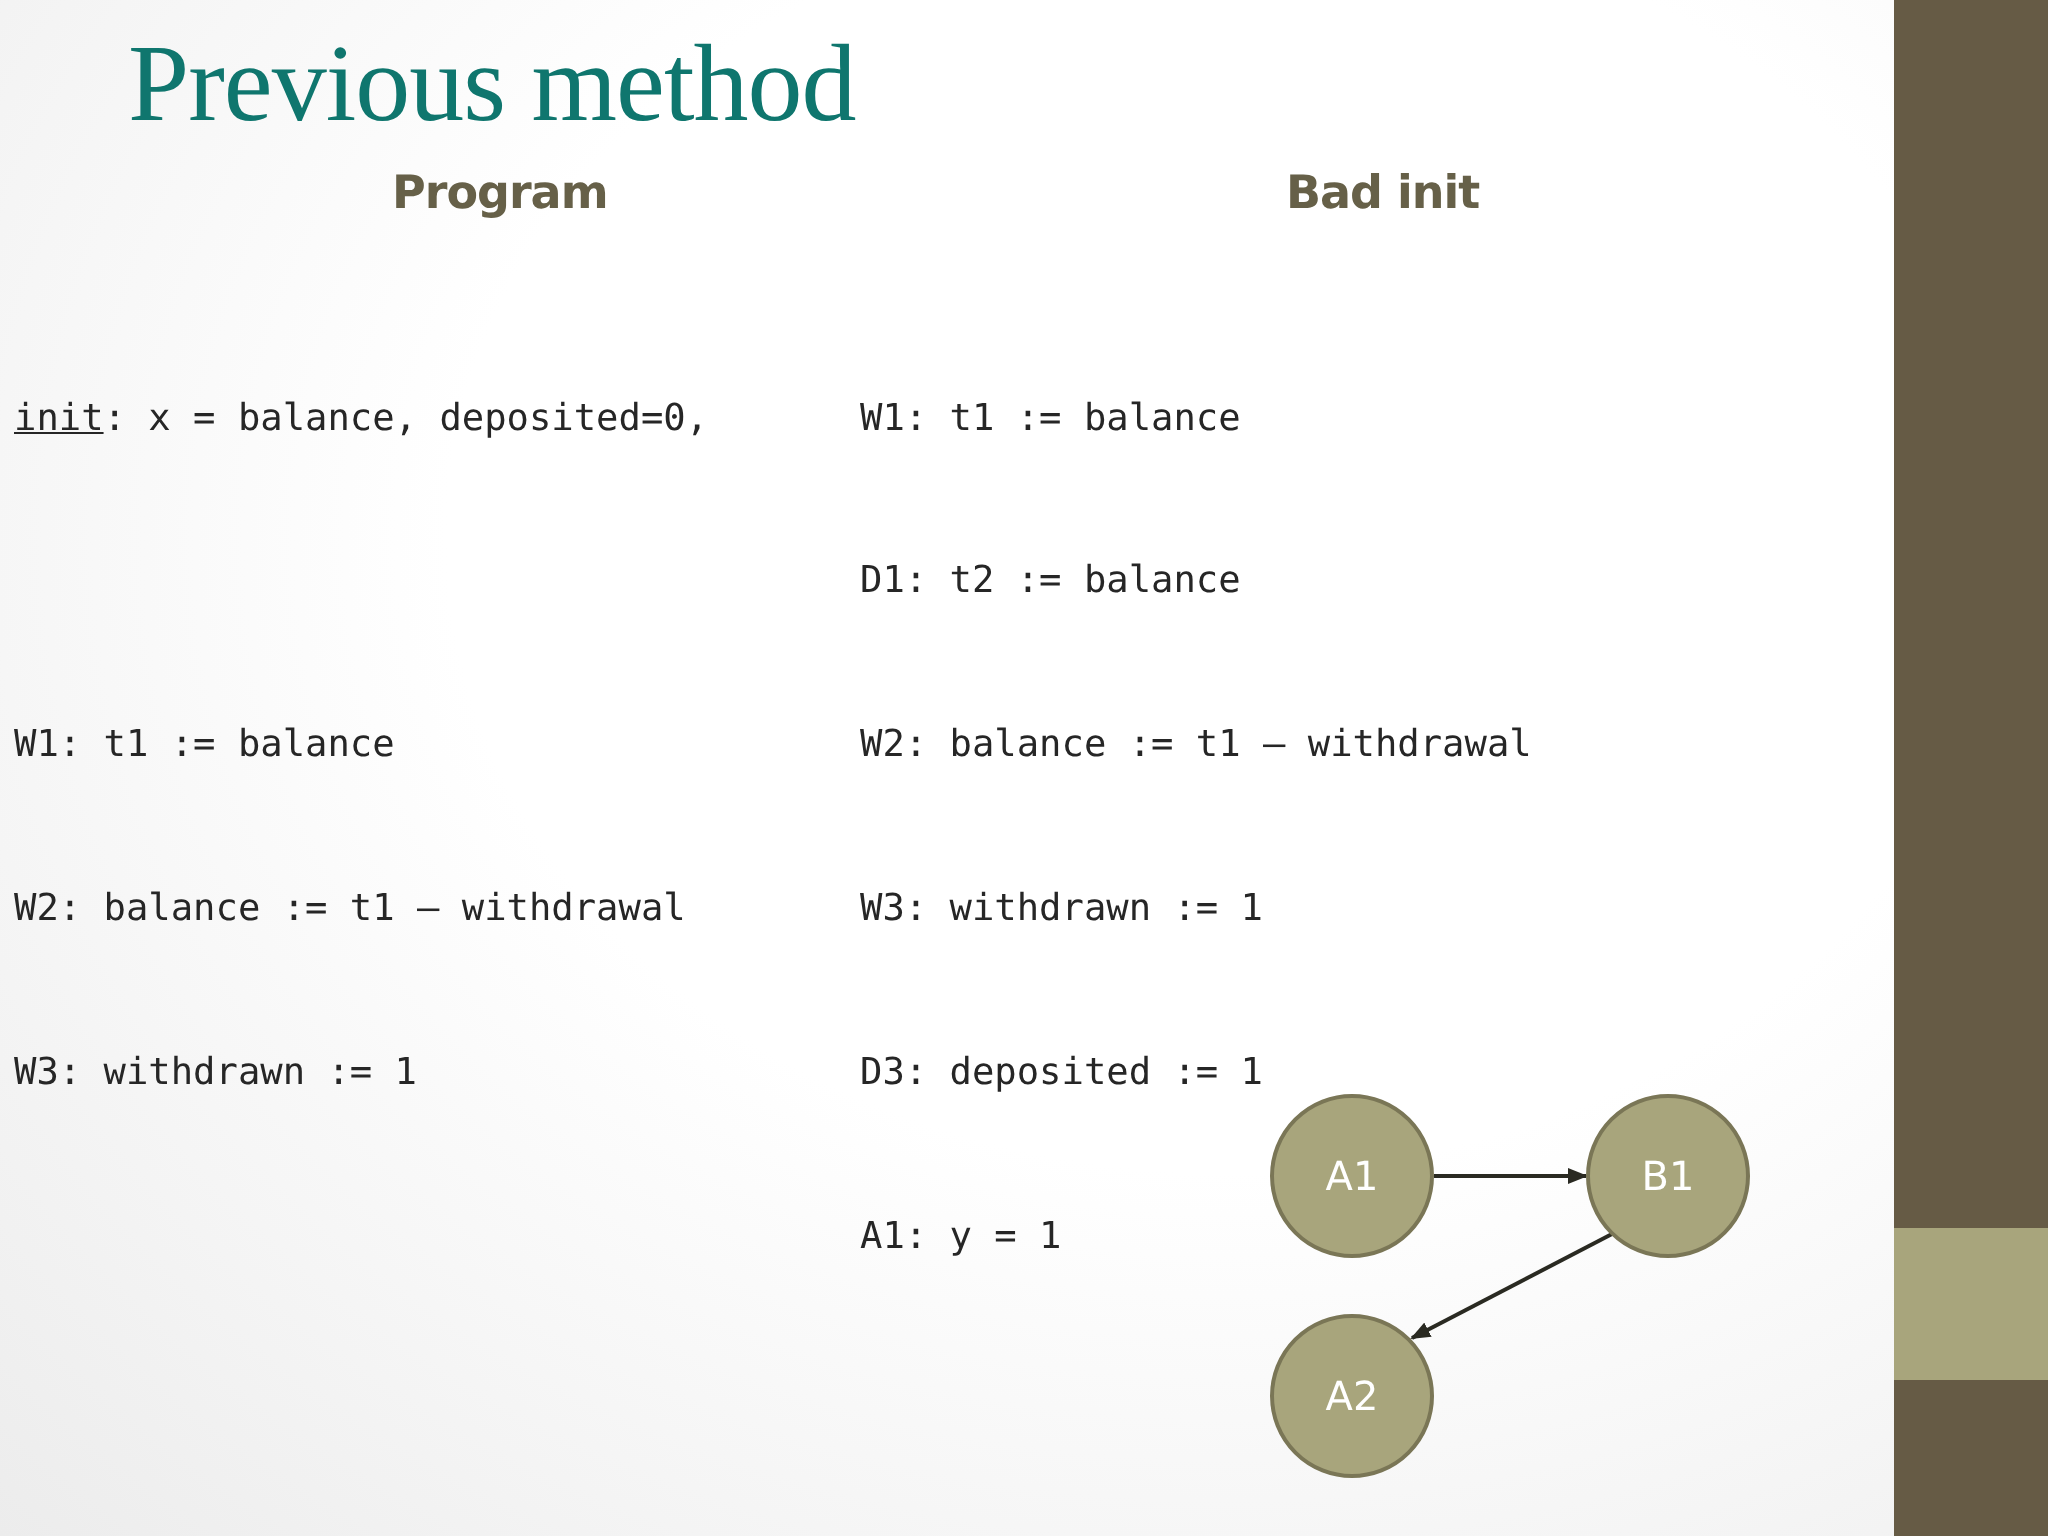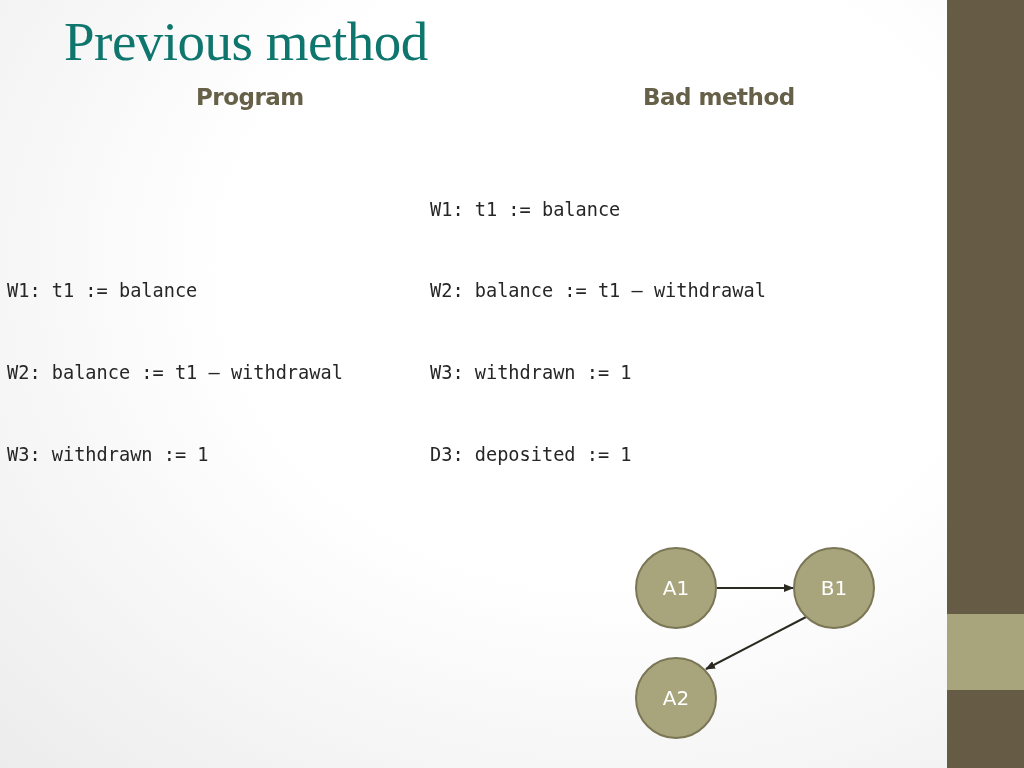--- a/index.html
+++ b/index.html
@@ -31,23 +31,24 @@
 </head>
 <body>
 
 <div class="sidebar">
   <div class="band"></div>
 </div>
 
 <h1 class="title">Previous method</h1>
 
 <div class="col-head" style="left:196px;">Program</div>
-<div class="col-head" style="left:643px;">Bad method</div>
+<div class="col-head" style="left:643px;">Bad init</div>
 
 <div class="code" style="left:7px; top:141px;">
+  <span class="line"><span class="u">init</span><span>: x = balance, deposited=0,</span></span>
   <span class="line"></span>
   <span class="line">W1: t1 := balance</span>
   <span class="line">W2: balance := t1 – withdrawal</span>
   <span class="line">W3: withdrawn := 1</span>
   
   
   
   
   
   
@@ -58,23 +59,25 @@
   
   
   
   
   
   
 </div>
 
 <div class="code" style="left:430px; top:141px;">
   <span class="line">W1: t1 := balance</span>
+  <span class="line">D1: t2 := balance</span>
   <span class="line">W2: balance := t1 – withdrawal</span>
   <span class="line">W3: withdrawn := 1</span>
   <span class="line">D3: deposited := 1</span>
+  <span class="line">A1: y = 1</span>
   
   
   
   
 </div>
 
 <svg class="graph" viewBox="0 0 947 768">
   <defs>
     <marker id="arrowhead" markerWidth="10" markerHeight="8" refX="9" refY="4" orient="auto" markerUnits="userSpaceOnUse">
       <path d="M0,0 L10,4 L0,8 Z" fill="#2a2a22"></path>

